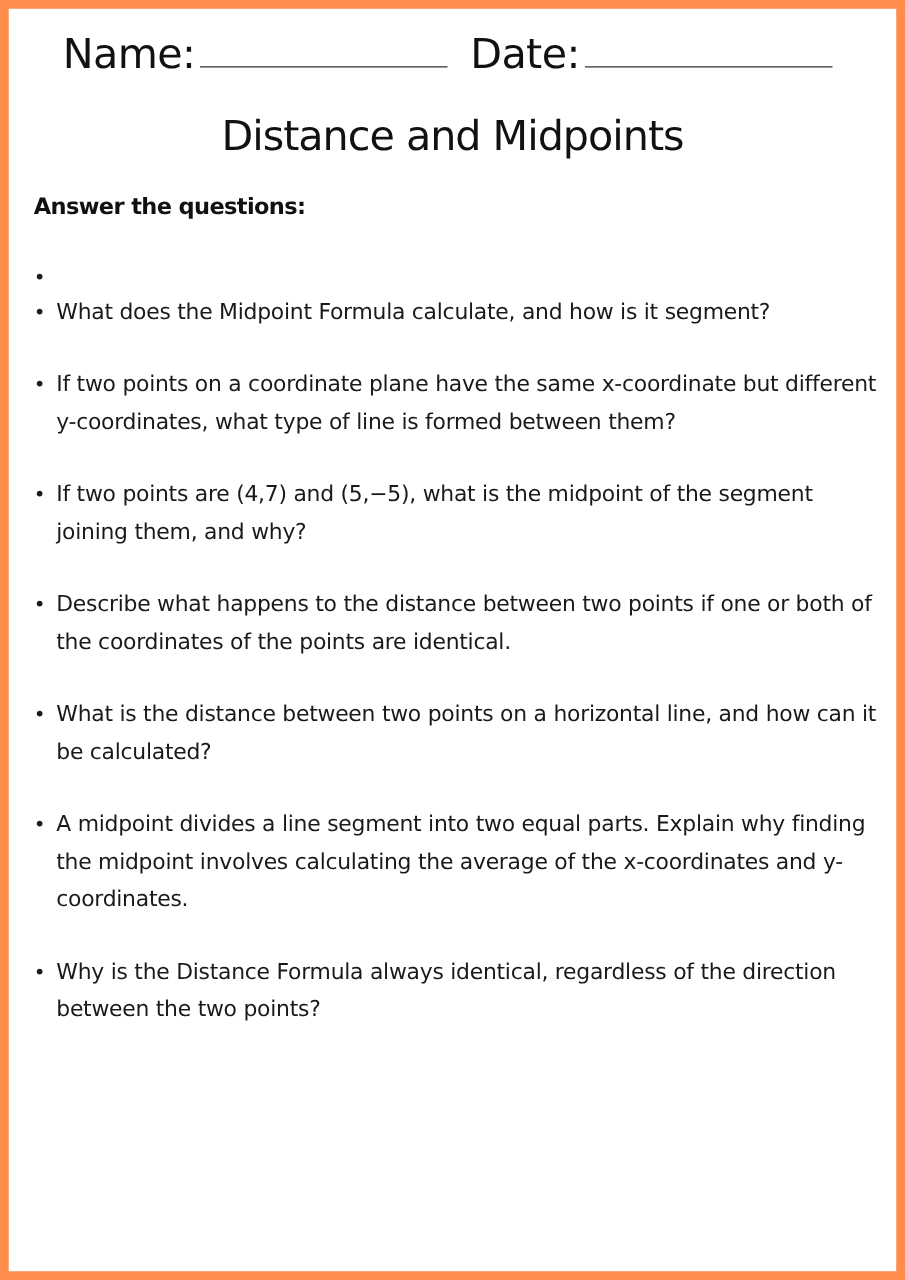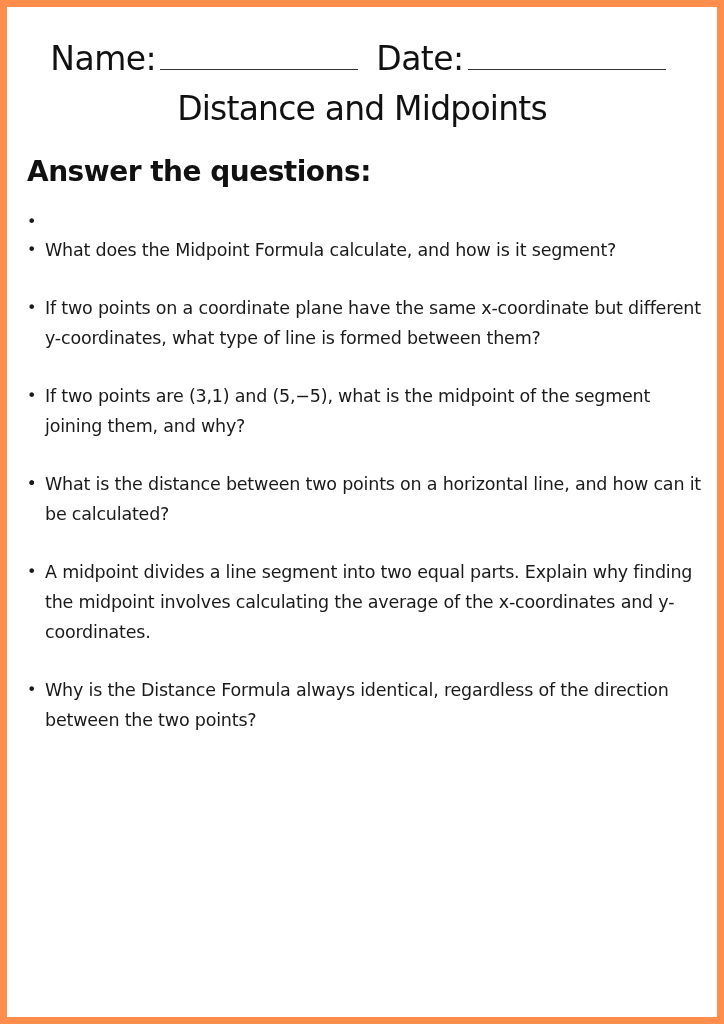--- a/index.html
+++ b/index.html
@@ -10,21 +10,21 @@
       overflow: hidden;
       font-family: "DejaVu Sans", sans-serif;
     }
     .page {
       position: absolute;
       left: 7px; top: 7px; right: 7px; bottom: 7px;
       background: #ffffff;
     }
     .header-row {
       position: absolute;
-      top: 32px; left: 0; right: 0;
+      top: 16px; left: 0; right: 0;
       text-align: center;
       font-size: 33px;
       color: #111;
       letter-spacing: -0.5px;
       white-space: nowrap;
     }
     .blank {
       display: inline-block;
       width: 198px;
       border-bottom: 1.5px solid #333;
@@ -37,21 +37,21 @@
       top: 82px; left: 0; right: 0;
       text-align: center;
       font-size: 33px;
       font-weight: normal;
       color: #111;
       letter-spacing: -0.8px;
     }
     .subhead {
       position: absolute;
       top: 148px; left: 20px;
-      font-size: 28px;
+      font-size: 18px;
       font-weight: bold;
       color: #111;
       letter-spacing: -0.5px;
     }
     .qlist {
       position: absolute;
       top: 200px; left: 12px; right: 10px;
       margin: 0; padding: 0;
       list-style: none;
     }
@@ -80,19 +80,19 @@
   </div>
 
   <div class="title">Distance and Midpoints</div>
 
   <div class="subhead">Answer the questions:</div>
 
   <ul class="qlist">
     <li class="qitem"><span class="bullet">•</span></li>
     <li class="qitem"><span class="bullet">•</span><span>What does the Midpoint Formula calculate, and how is it segment?</span></li>
     <li class="qitem"><span class="bullet">•</span><span>If two points on a coordinate plane have the same x-coordinate but different y-coordinates, what type of line is formed between them?</span></li>
-    <li class="qitem"><span class="bullet">•</span><span>If two points are (3,1) and (5,−5), what is the midpoint of the segment joining them, and why?</span></li>
-    <li class="qitem"><span class="bullet">•</span></li>
+    <li class="qitem"><span class="bullet">•</span><span>If two points are (4,7) and (5,−5), what is the midpoint of the segment joining them, and why?</span></li>
+    <li class="qitem"><span class="bullet">•</span><span>Describe what happens to the distance between two points if one or both of the coordinates of the points are identical.</span></li>
     <li class="qitem"><span class="bullet">•</span><span>What is the distance between two points on a horizontal line, and how can it be calculated?</span></li>
     <li class="qitem"><span class="bullet">•</span><span>A midpoint divides a line segment into two equal parts. Explain why finding the midpoint involves calculating the average of the x-coordinates and y-coordinates.</span></li>
     <li class="qitem"><span class="bullet">•</span><span>Why is the Distance Formula always identical, regardless of the direction between the two points?</span></li>
   </ul>
 </div>
 
 </body></html>

